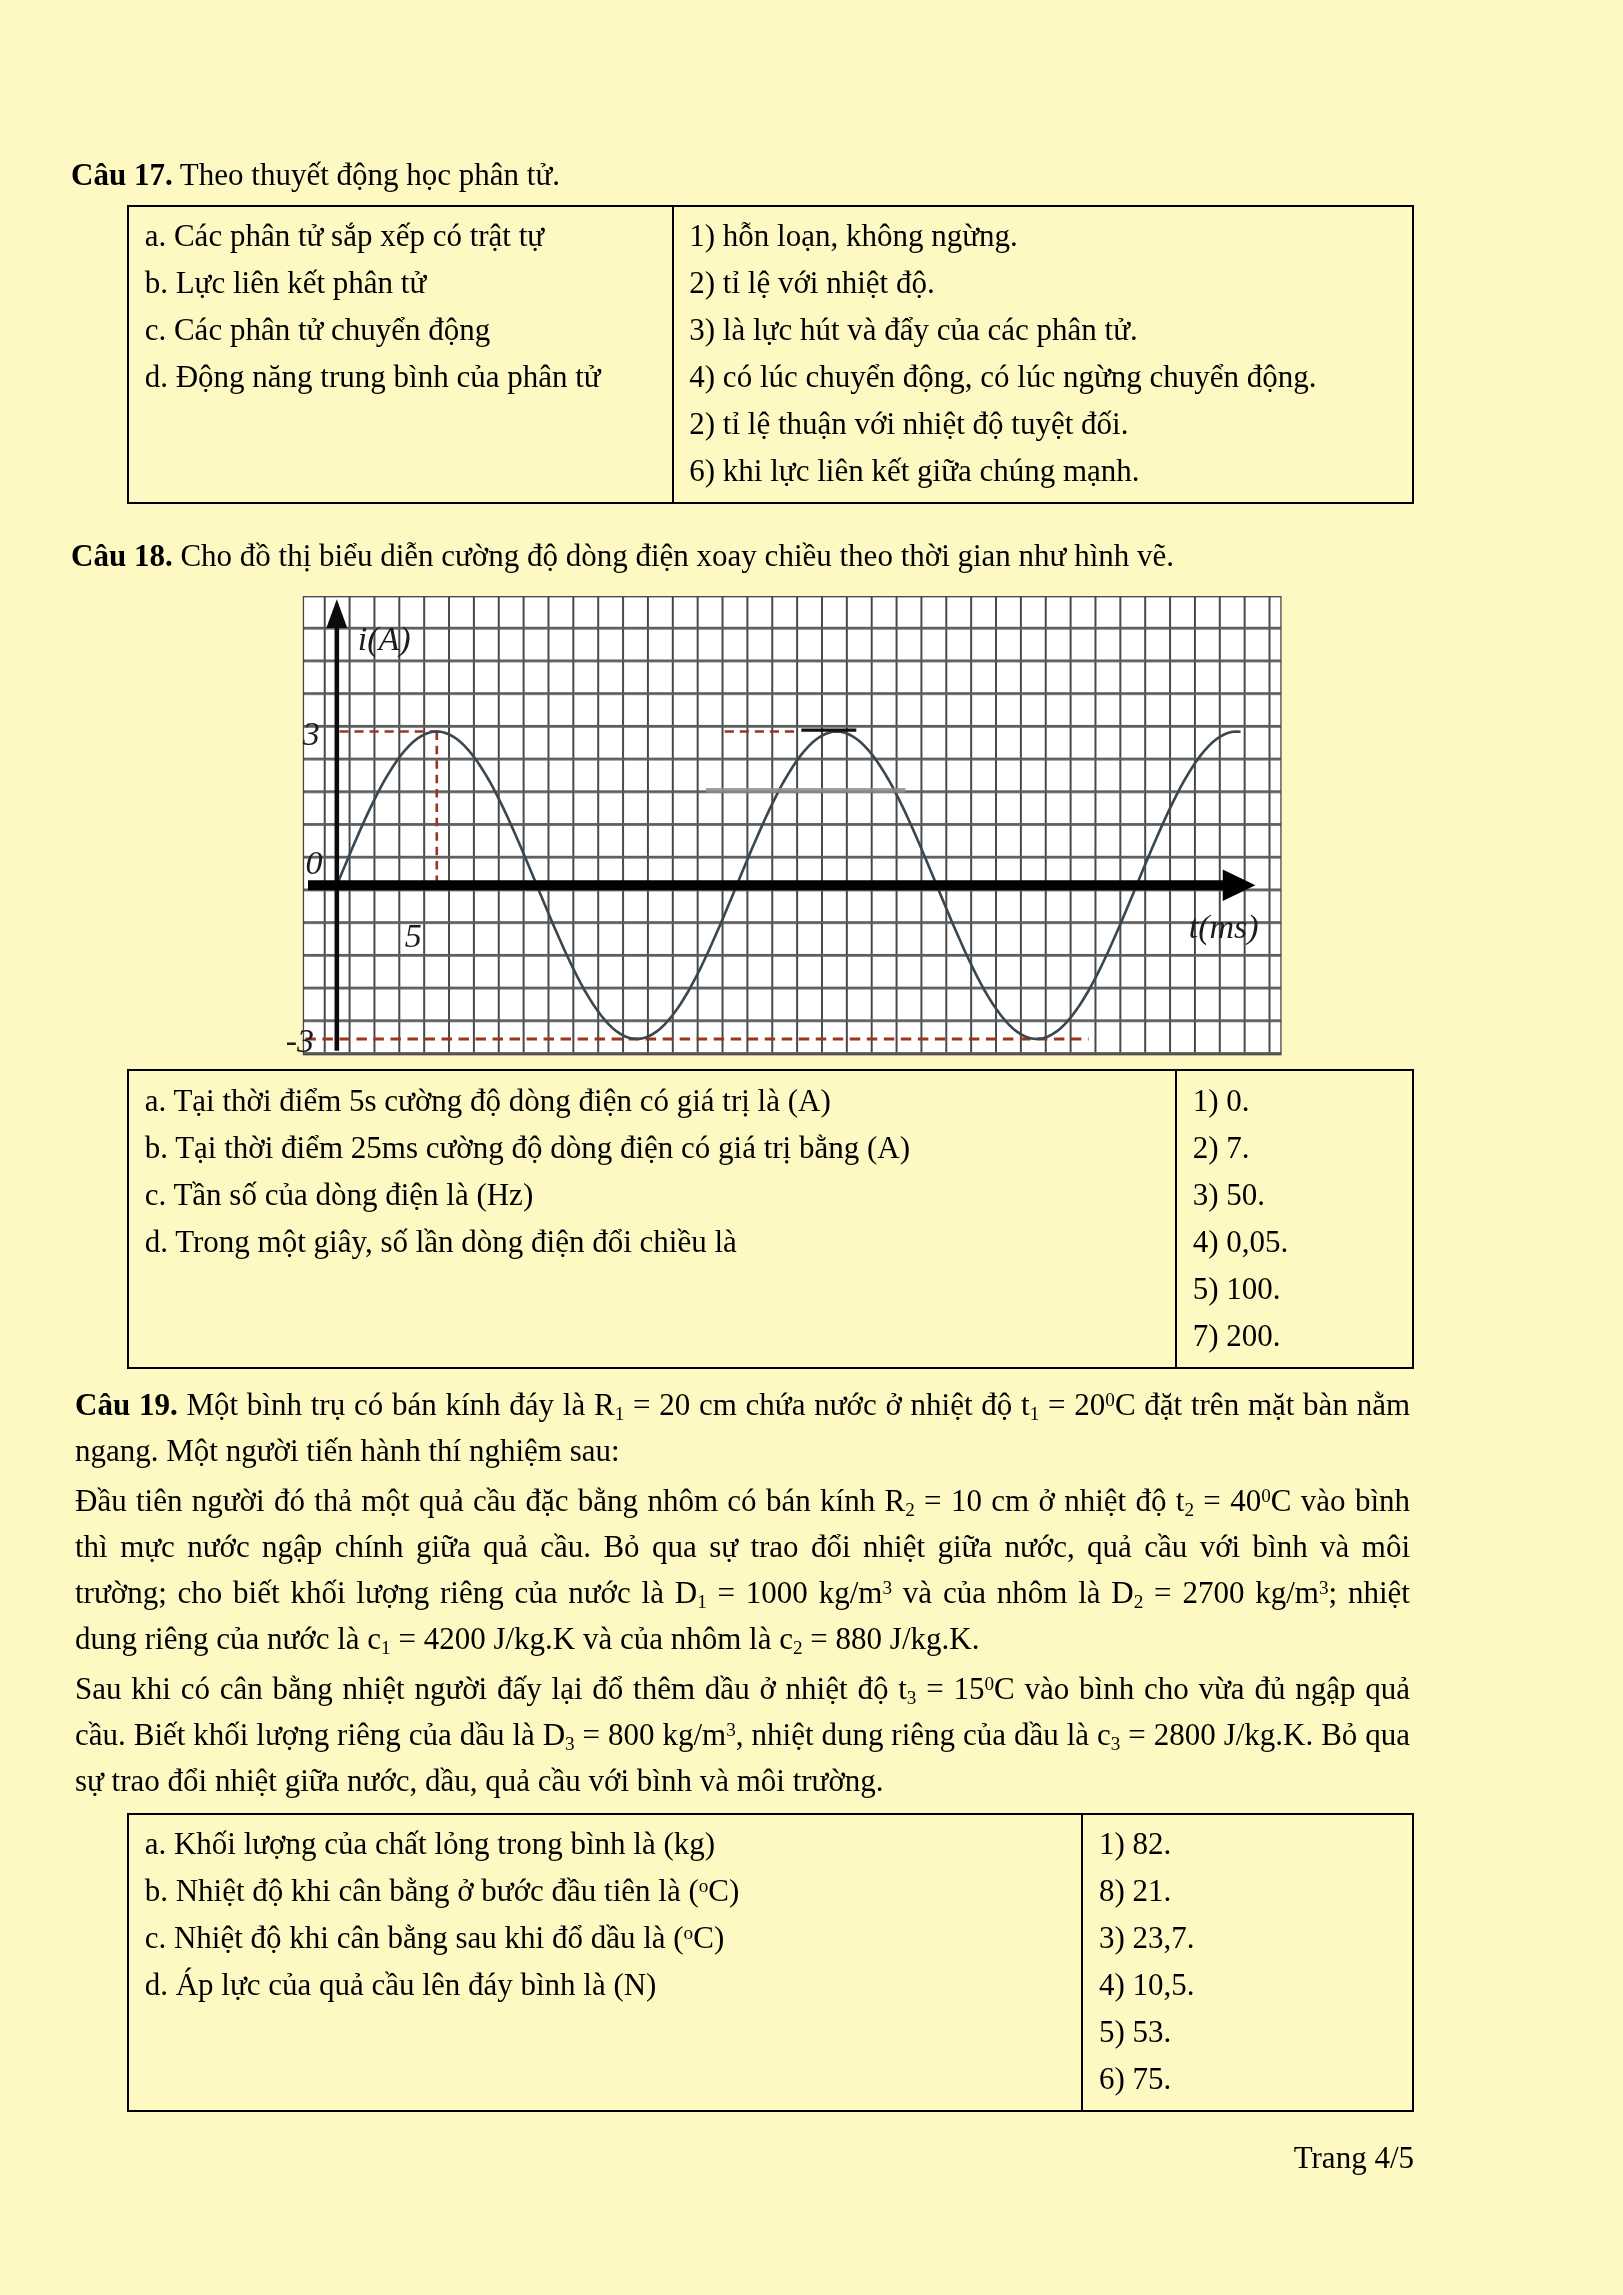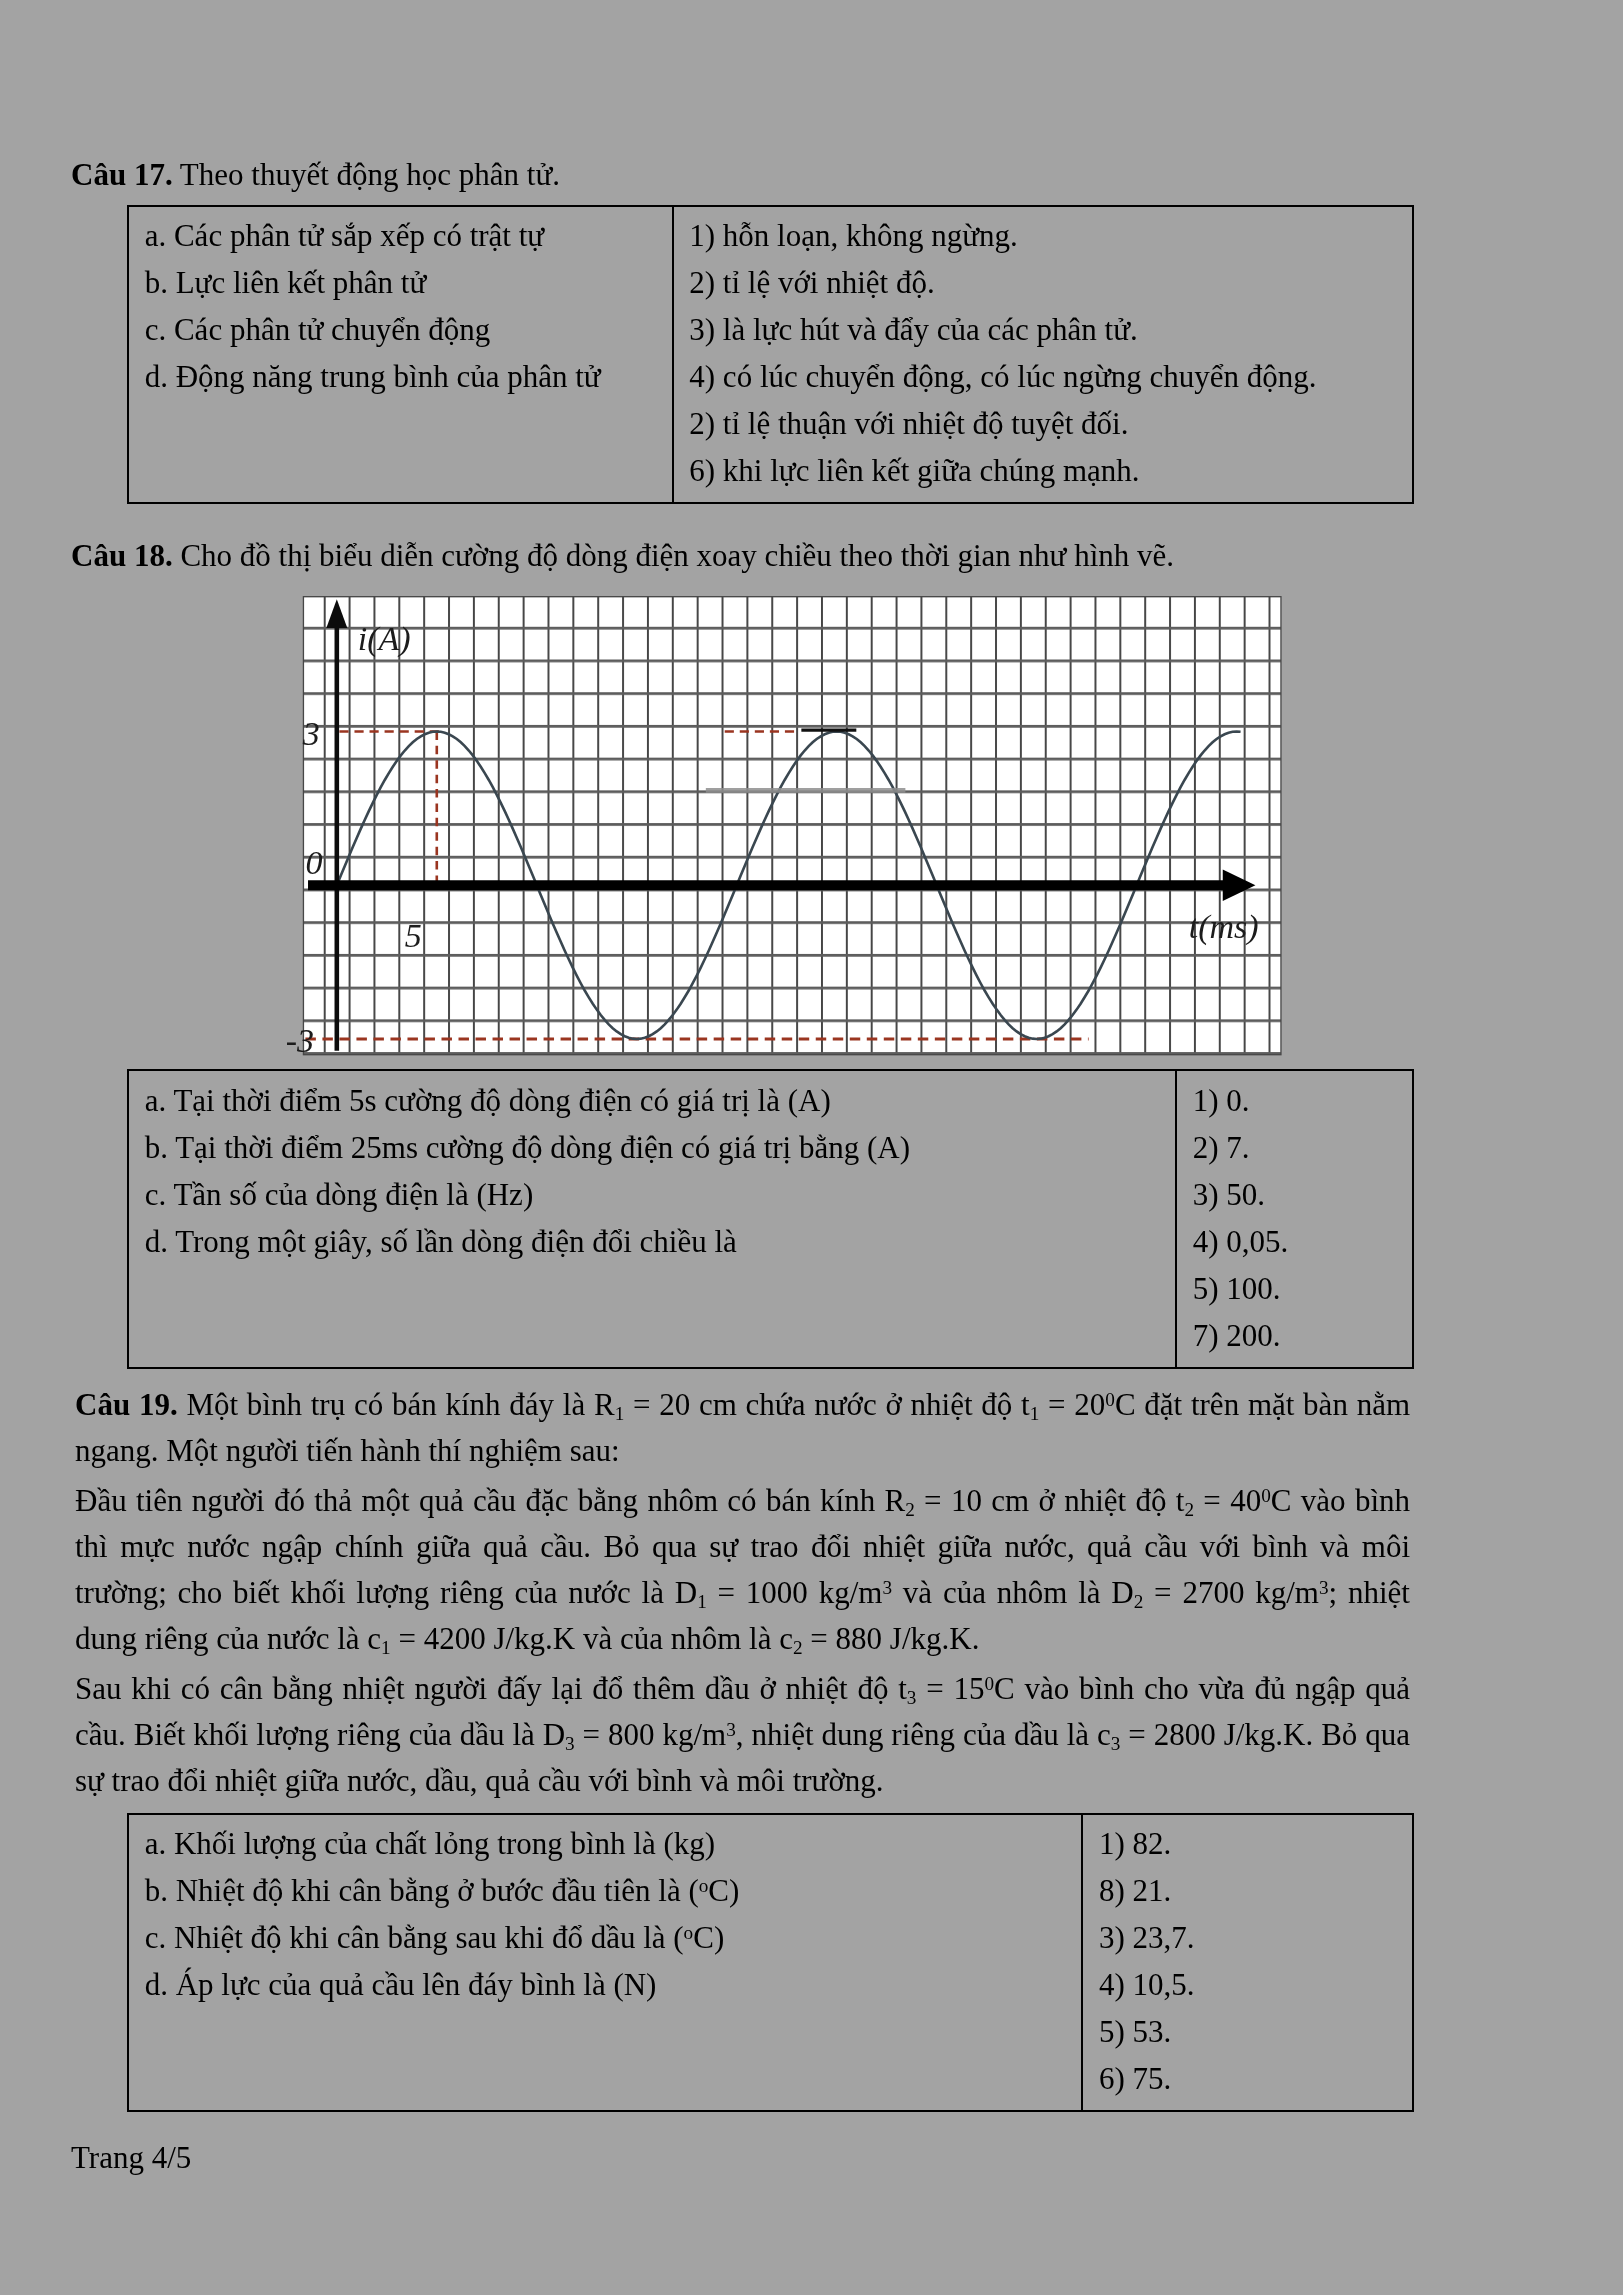--- a/index.html
+++ b/index.html
@@ -1,21 +1,21 @@
 <!DOCTYPE html>
 <html style="font-size:10.5px"><head>
 <meta charset="utf-8">
 <style>
   html,body{margin:0;padding:0;background:#ffffff;}
   .page{
     position:relative;
     width:1623px;height:2295px;
     box-sizing:border-box;
     padding:154px 0 0 71px;
-    background:#a3a3a3;
+    background:#fef9c3;
     color:#000;
     font-family:"Liberation Serif","DejaVu Serif",serif;
     font-size:31px;
     overflow:hidden;
   }
   .content{width:1343px;}
   .qtitle{line-height:42px;white-space:nowrap;}
   .qlabel{font-weight:bold;}
   table.match{
     border-collapse:collapse;
@@ -32,21 +32,21 @@
   .line{line-height:47px;}
   td.leftcol .line{padding-right:39px;}
   
   .graph-wrap{margin:17px 0 0 203px;width:1022px;height:466px;font-style:italic;}
   .glabel{font-family:"Liberation Serif","DejaVu Serif",serif;font-size:52px;fill:#1c1c1c;}
   
   .q19 p{margin:4px;text-align:justify;line-height:46px;}
   sub{font-size:0.62em;vertical-align:-0.25em;line-height:0;}
   sup{font-size:0.62em;vertical-align:0.45em;line-height:0;}
   .footer{
-    width:1343px;
+    width:1343px;text-align:right;
     margin-top:25px;line-height:42px;
   }
   
   col.q17L{width:550px;} col.q17R{width:749px;}
   col.q18L{width:1060px;} col.q18R{width:239px;}
   col.q19L{width:965px;} col.q19R{width:334px;}
   .mt-q18{margin-top:30px;}
   .mt-q19t{margin-top:10.5px;}
   .q19{margin-top:13px;}
   .q18head{margin-top:31px;}

